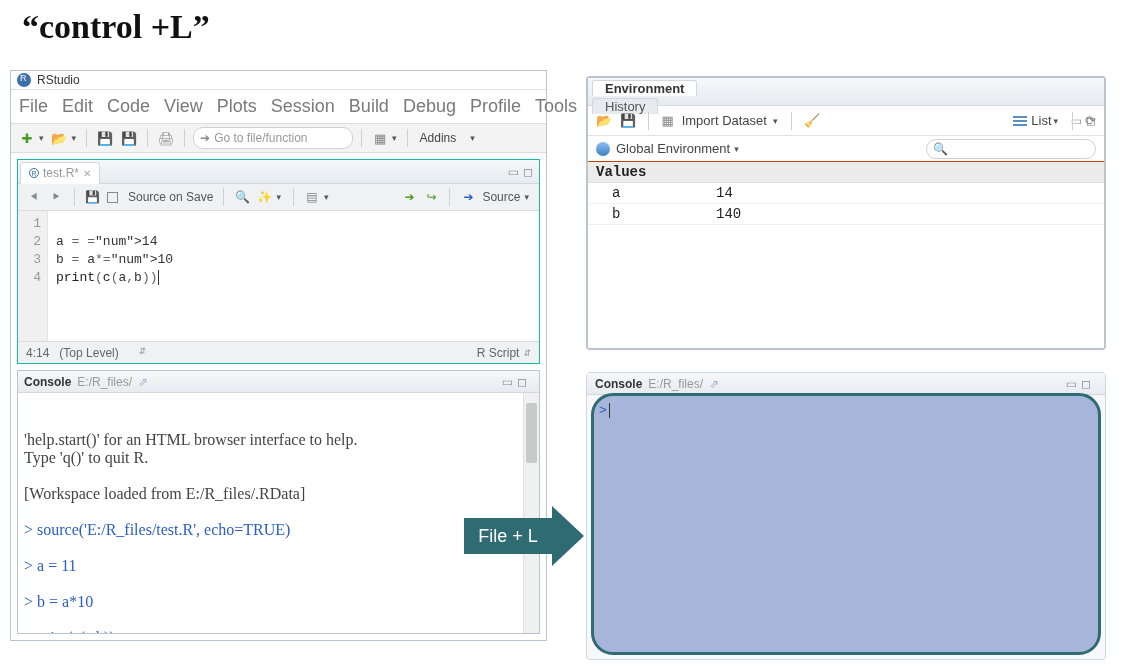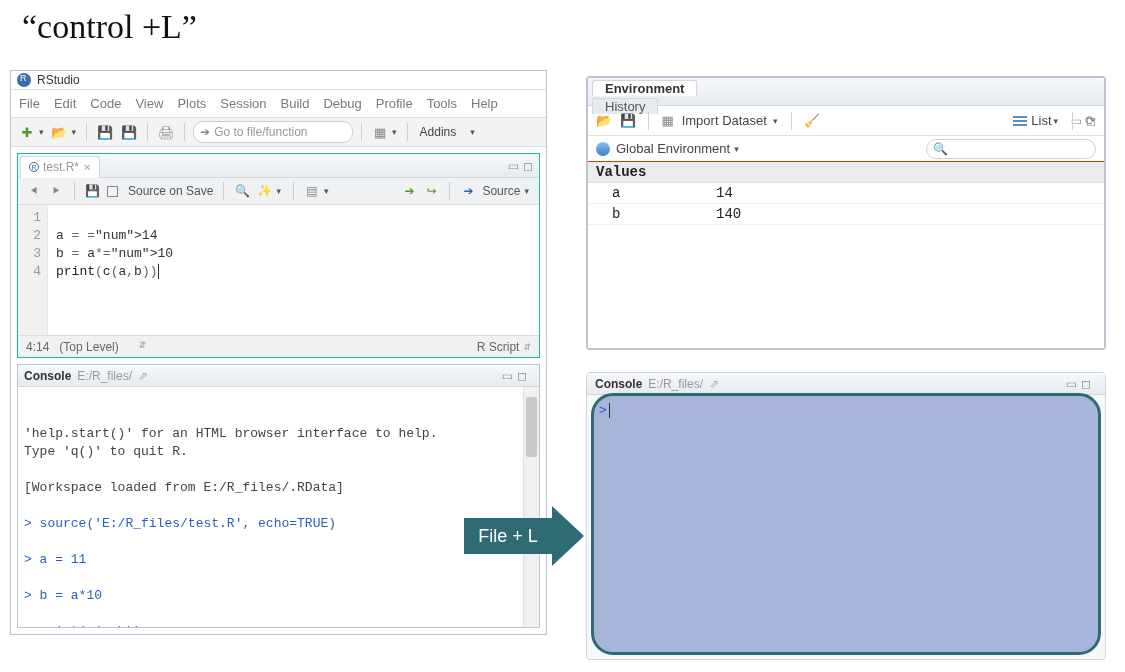--- a/index.html
+++ b/index.html
@@ -12,20 +12,21 @@
     position: relative;
     color: #333;
   }
   .slide-title {
     font-family: Georgia, "Times New Roman", serif;
     font-size: 34px;
     color: #111;
     position: absolute;
     left: 22px;
     top: 8px;
+    font-weight: bold;
   }
 
   
   .rstudio-left {
     position: absolute;
     left: 10px;
     top: 70px;
     width: 537px;
     border: 1px solid #b9c4d0;
     background: #fff;
@@ -48,21 +49,21 @@
     position: relative;
   }
   .app-icon::after{
     content:"R"; color:#fff; font-size:9px; position:absolute; left:3px; top:0;
   }
   .menubar {
     display: flex;
     gap: 14px;
     padding: 6px 8px;
     color: #7a7a7a;
-    font-size: 13px;
+    font-size: 18px;
     background:#fff;
   }
   .toolbar {
     display: flex;
     align-items: center;
     gap: 4px;
     padding: 3px 6px;
     background: #f3f3f3;
     border-top: 1px solid #dcdcdc;
     border-bottom: 1px solid #dcdcdc;
@@ -179,22 +180,22 @@
     height:22px;
     background:linear-gradient(#f6f8fa,#e7ebef);
     border-bottom:1px solid #cfd7df;
     font-size:12px;
     padding:0 6px;gap:6px;
   }
   .console-head .title{font-weight:bold;color:#333;}
   .console-head .path{color:#999;}
   .console-head .curarrow{color:#9cb5cc;font-size:12px;}
   .console-body{
-    font-family:Liberation Mono, monospace;
-    font-size:13px;
+    font-family:Liberation Serif, serif;
+    font-size:16px;
     padding:2px 6px;
     line-height:18px;
     overflow:hidden;
     position:relative;
     flex:1;
     white-space:pre;
   }
   .console-body .grey{color:#444;}
   .console-body .cmd{color:#2b5fbf;}
   .console-scroll{position:absolute;right:0;top:0;bottom:0;width:16px;background:#f0f0f0;border-left:1px solid #e0e0e0;}

